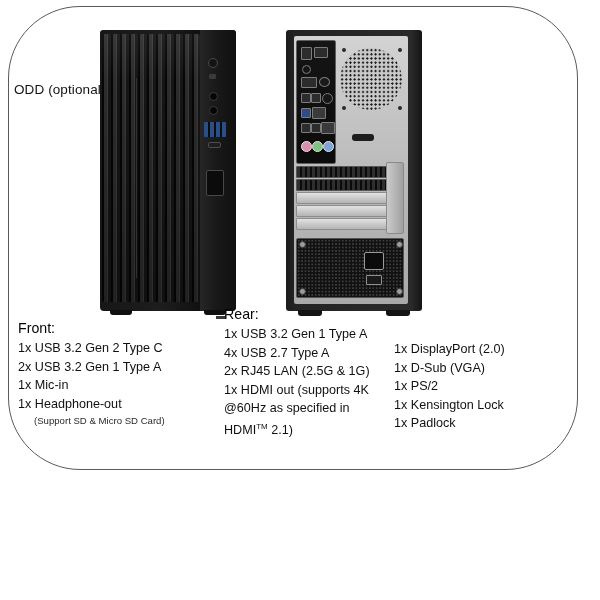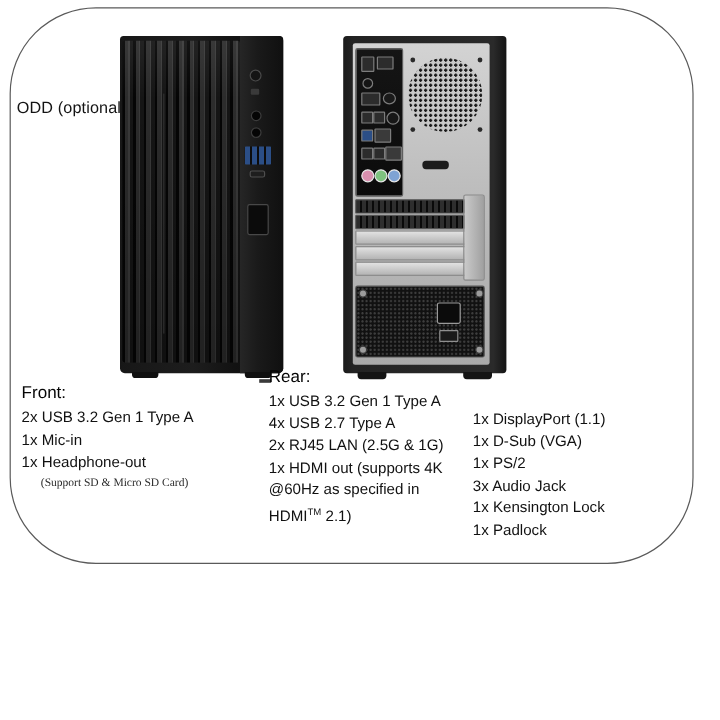--- a/index.html
+++ b/index.html
@@ -352,21 +352,20 @@
     line-height: 20px;
     color: #050505;
   }
   .spec-col .row { display: block; }
   .spec-note {
     display: block;
     font-size: 9.6px;
     line-height: 15px;
     padding-left: 16px;
     color: #2a2a2a;
-    font-family: Liberation Serif, serif;
   }
   #col-front { left: 18px; top: 318px; }
   #col-rear  { left: 224px; top: 304px; }
   #col-rear2 { left: 394px; top: 340px; }
   sup { font-size: 8px; vertical-align: super; }
 </style>
 </head>
 <body>
 
 <div id="frame"></div>
@@ -441,36 +440,36 @@
   <div class="psu-screw" id="psu-sc2"></div>
   <div class="psu-screw" id="psu-sc3"></div>
   <div class="psu-screw" id="psu-sc4"></div>
 
   <div class="rear-foot" id="rear-foot-l"></div>
   <div class="rear-foot" id="rear-foot-r"></div>
 </div>
 
 <div class="spec-col" id="col-front">
   <h3>Front:</h3>
+  <span class="row">1x USB 3.2 Gen 2 Type C</span>
   <span class="row">2x USB 3.2 Gen 1 Type A</span>
   <span class="row">1x Mic-in</span>
   <span class="row">1x Headphone-out</span>
   <span class="spec-note">(Support SD &amp; Micro SD Card)</span>
 </div>
 
 <div class="spec-col" id="col-rear">
   <h3>Rear:</h3>
   <span class="row">1x USB 3.2 Gen 1 Type A</span>
   <span class="row">4x USB 2.7 Type A</span>
   <span class="row">2x RJ45 LAN (2.5G &amp; 1G)</span>
   <span class="row">1x HDMI out (supports 4K</span>
   <span class="row">@60Hz as specified in</span>
   <span class="row"><span>HDMI</span><sup>TM</sup><span> 2.1)</span></span>
 </div>
 
 <div class="spec-col" id="col-rear2">
-  <span class="row">1x DisplayPort (1.1)</span>
+  <span class="row">1x DisplayPort (2.0)</span>
   <span class="row">1x D-Sub (VGA)</span>
   <span class="row">1x PS/2</span>
-  <span class="row">3x Audio Jack</span>
   <span class="row">1x Kensington Lock</span>
   <span class="row">1x Padlock</span>
 </div>
 
 </body></html>

